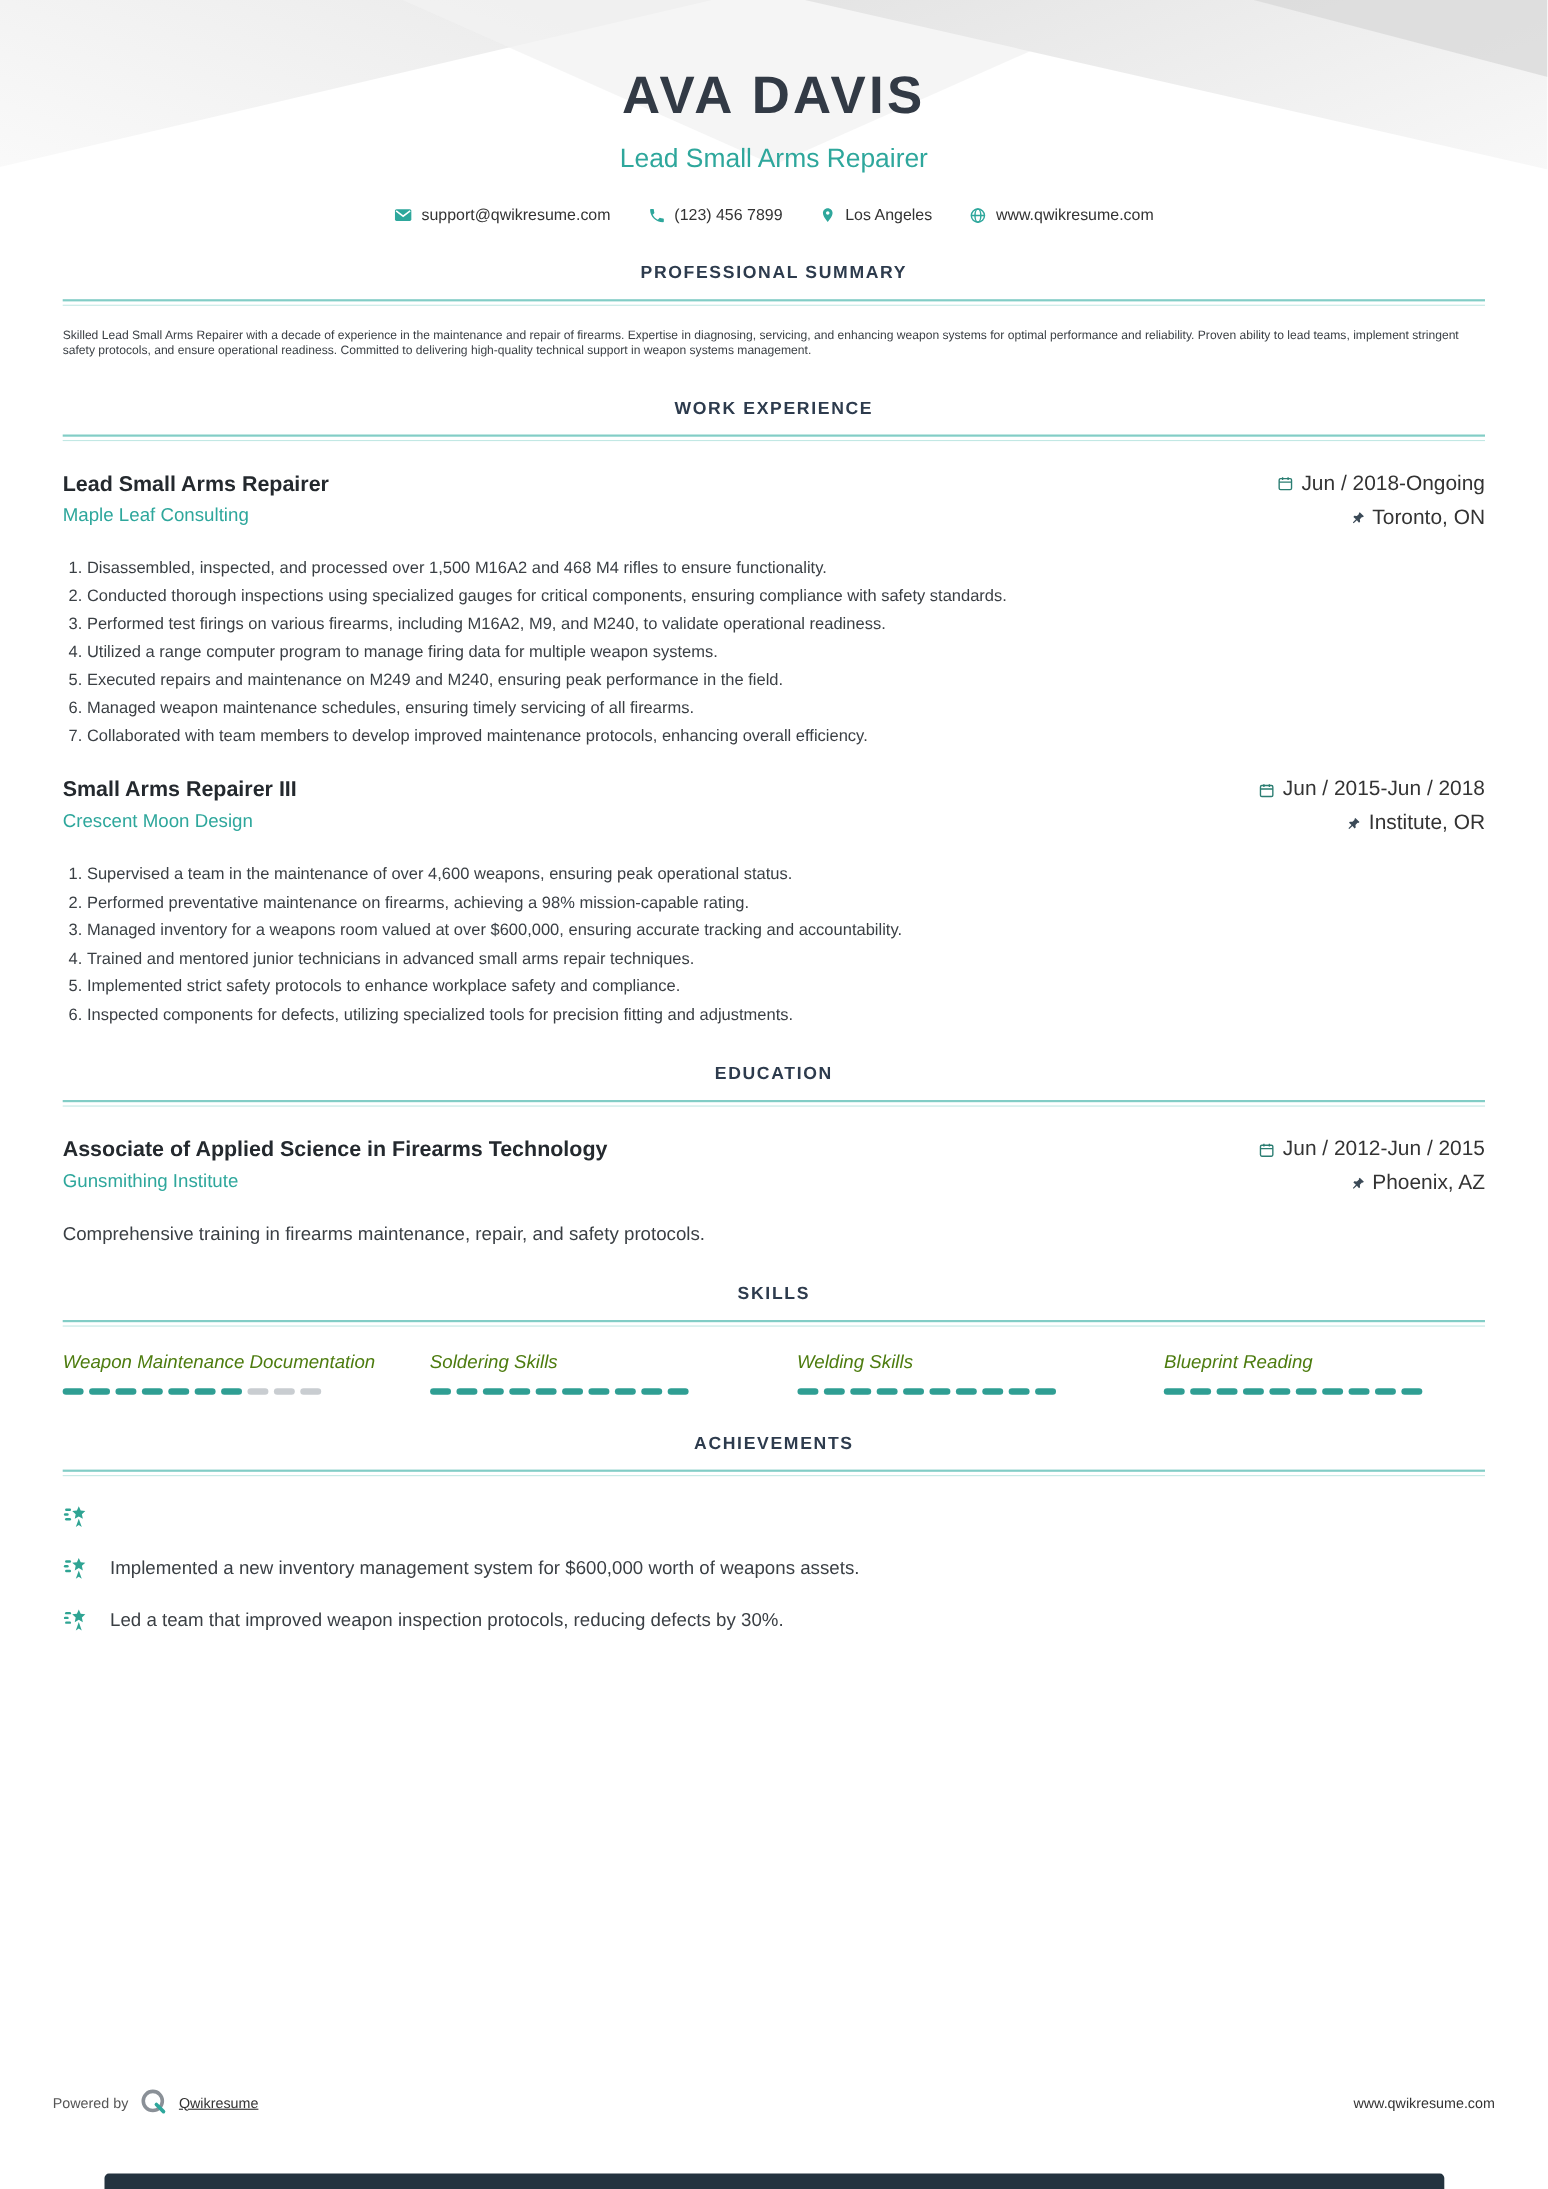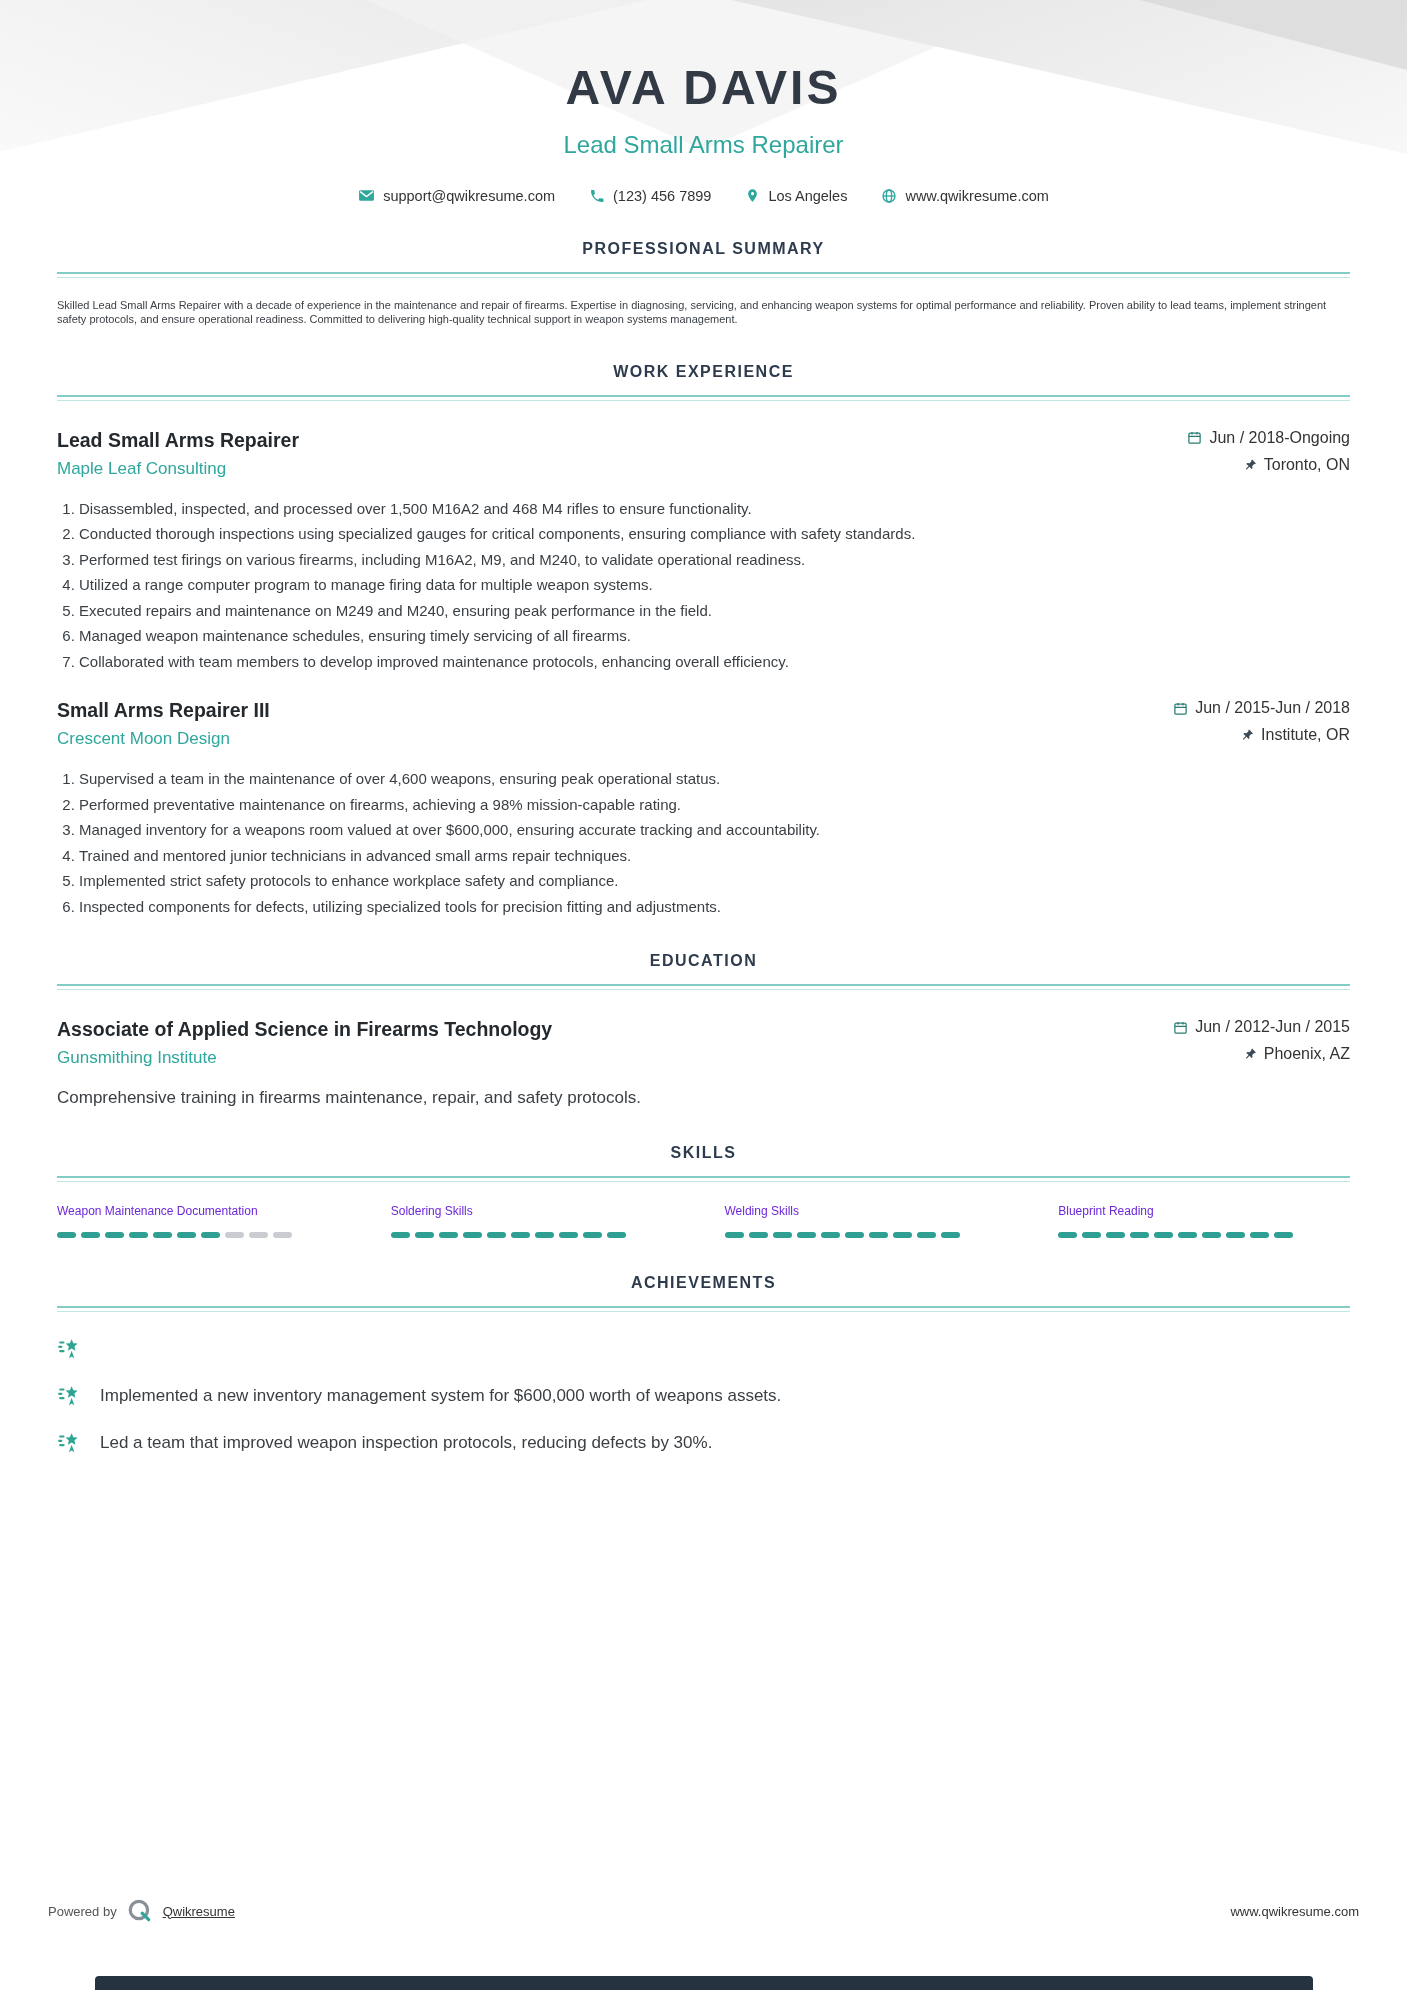--- a/index.html
+++ b/index.html
@@ -34,29 +34,29 @@
   
   .section{margin:0 57px;}
   .sec-head{text-align:center;font-size:16px;font-weight:700;letter-spacing:1.5px;color:var(--heading);margin:36px 0 14px;}
   .sec-rule{border-top:2px solid var(--rule);border-bottom:1px solid var(--rule-light);height:3px;}
   .summary-text{font-size:11px;line-height:1.3;color:#3a3f44;margin-top:20px;}
   
   .job{margin-top:28px;}
   .job-head{display:flex;justify-content:space-between;align-items:flex-start;}
   .job-title{font-size:19.5px;font-weight:700;color:#24292e;}
   .company{font-size:17px;color:var(--accent);margin-top:7px;}
-  .job-meta{font-size:16px;color:#333;flex:none;}
+  .job-meta{font-size:19px;color:#333;flex:none;}
   .meta-row{display:flex;justify-content:flex-end;align-items:center;gap:7px;margin-bottom:9px;}
   ol.bullets{margin:16px 0 0 0;padding-left:22px;}
   ol.bullets li{font-size:15px;line-height:1.3;margin-bottom:6px;color:#3a3f44;}
   
   .edu-desc{font-size:17px;color:#3a3f44;margin-top:16px;}
   
   .skills-grid{display:grid;grid-template-columns:repeat(4,1fr);column-gap:42px;margin-top:22px;}
-  .skill-label{font-size:12px;color:#6d28d9;line-height:1.25;}
+  .skill-label{font-size:17px;color:#4d7c0f;line-height:1.25;font-style:italic;}
   .skill-bar{display:flex;gap:5px;margin-top:13px;}
   .seg{width:19px;height:6px;border-radius:3px;background:var(--bar-gray);}
   .seg.on{background:var(--accent-dark);}
   
   .ach-list{margin-top:24px;}
   .ach-item{display:flex;align-items:center;gap:17px;margin-bottom:21px;}
   .ach-text{font-size:17px;color:#3a3f44;}
   
   .footer{position:absolute;left:48px;right:48px;bottom:66px;display:flex;justify-content:space-between;align-items:center;}
   .powered{display:flex;align-items:center;gap:10px;font-size:13px;color:#555;}

